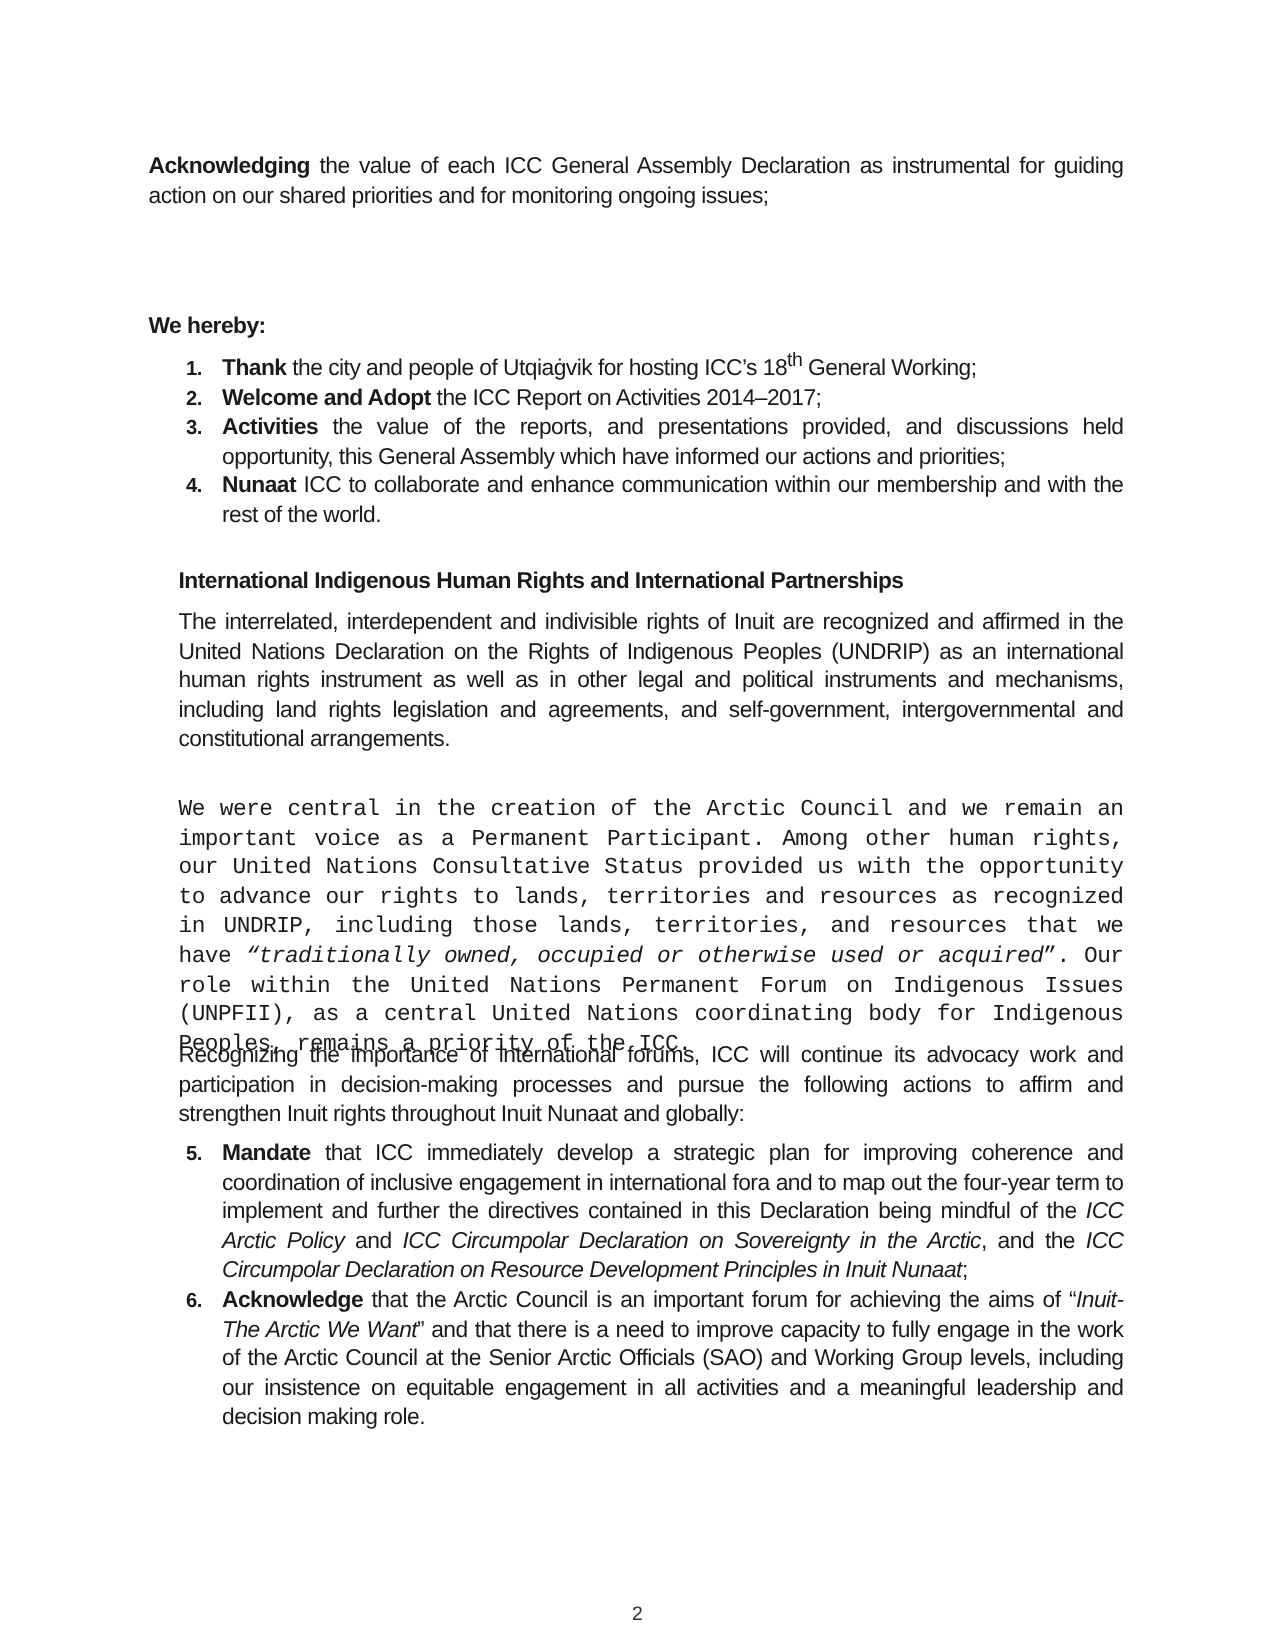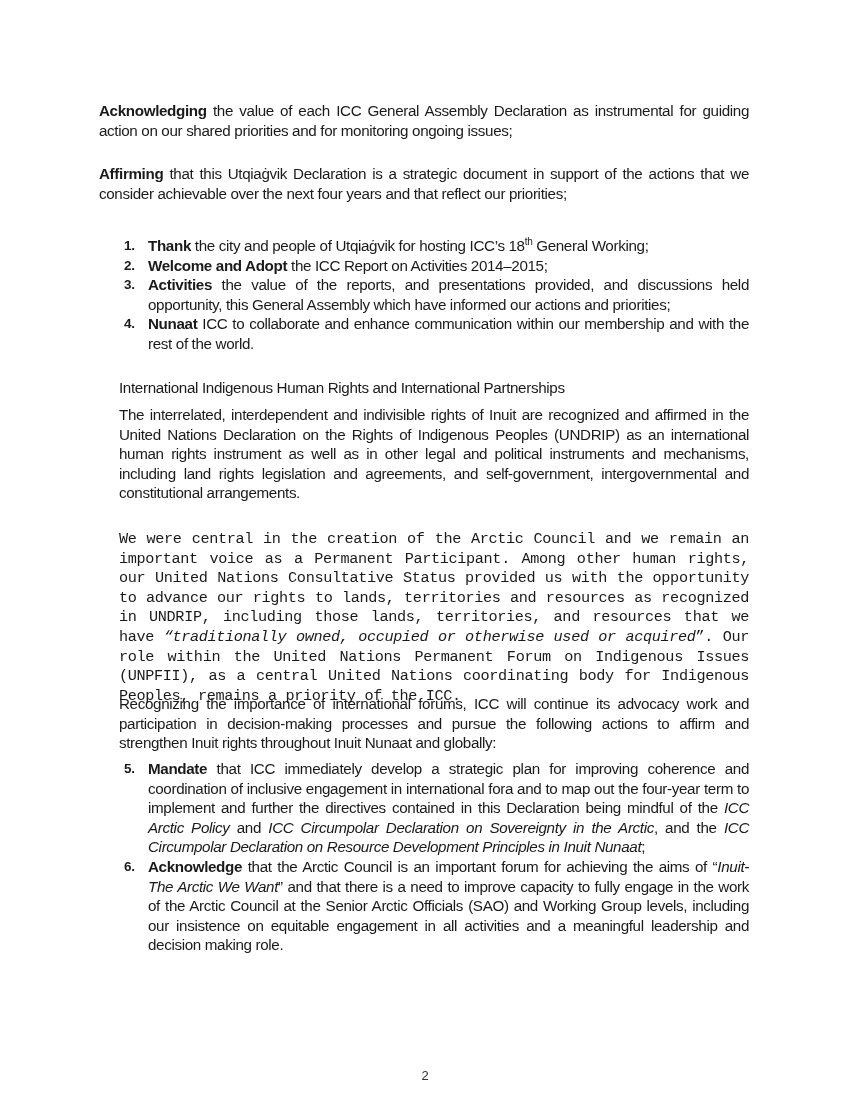--- a/index.html
+++ b/index.html
@@ -20,46 +20,46 @@
     .blk { position: absolute; }
     b, .b { font-weight: bold; }
     i { font-style: italic; }
     .para1 { left: 99px; top: 101px; width: 650px; }
     .para2 { left: 99px; top: 164px; width: 650px; }
     .hereby { left: 99px; top: 208px; width: 650px; font-weight: bold; }
     ol.list { position: absolute; margin: 0; padding: 0; list-style: none; }
     ol.list li { position: relative; padding-left: 29px; }
     ol.list li .num { position: absolute; left: 5px; top: 0; font-weight: bold; font-size: 13.5px; }
     .list1 { left: 119px; top: 236px; width: 630px; }
-    .heading { left: 119px; top: 378px; width: 630px; font-weight: normal; }
+    .heading { left: 119px; top: 378px; width: 630px; font-weight: bold; }
     .para3 { left: 119px; top: 405px; width: 630px; }
     .para4 { left: 119px; top: 530px; width: 630px; font-family: Liberation Mono, monospace; }
     .para5 { left: 119px; top: 694px; width: 630px; }
     .list2 { left: 119px; top: 759px; width: 630px; }
     .list2 li { margin-bottom: 0; }
     .pagenum { position: absolute; left: 0; width: 850px; top: 1068px; text-align: center;
       font-family: "Liberation Sans", sans-serif; font-size: 13px; color: #333; }
-    sup { font-size: 10px; line-height: 0; vertical-align: super; }
+    sup { font-size: 13px; line-height: 0; vertical-align: super; }
   </style>
 </head>
 <body>
 
 <div class="page">
 
   <p class="txt blk para1"><b>Acknowledging</b><span> the value of each ICC General Assembly Declaration as instrumental for guiding action on our shared priorities and for monitoring ongoing issues;</span></p>
 
-  <p class="txt blk para2"><b>Affirming</b><span> that this Utqiaġvik Declaration is a strategic document in support of the actions that we consider achievable over the next four years and that reflect our priorities;</span></p>
 
+  <p class="txt blk hereby">We hereby:</p>
 
   <ol class="list list1 txt">
     <li>
       <span class="num">1.</span><b>Thank</b><span> the city and people of Utqiaġvik for hosting ICC’s 18</span><sup>th</sup><span> General Working;</span>
     </li>
     <li>
-      <span class="num">2.</span><b>Welcome and Adopt</b><span> the ICC Report on Activities 2014–2015;</span>
+      <span class="num">2.</span><b>Welcome and Adopt</b><span> the ICC Report on Activities 2014–2017;</span>
     </li>
     <li>
       <span class="num">3.</span><b>Activities</b><span> the value of the reports, and presentations provided, and discussions held opportunity, this General Assembly which have informed our actions and priorities;</span>
     </li>
     <li>
       <span class="num">4.</span><b>Nunaat</b><span> ICC to collaborate and enhance communication within our membership and with the rest of the world.</span>
     </li>
   </ol>
 
   <p class="txt blk heading">International Indigenous Human Rights and International Partnerships</p>

